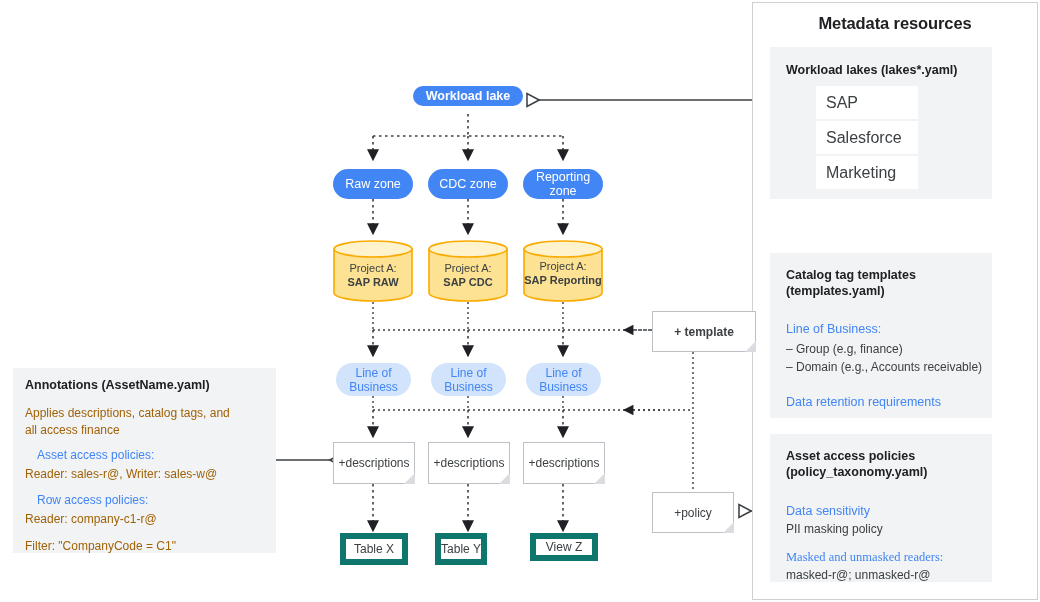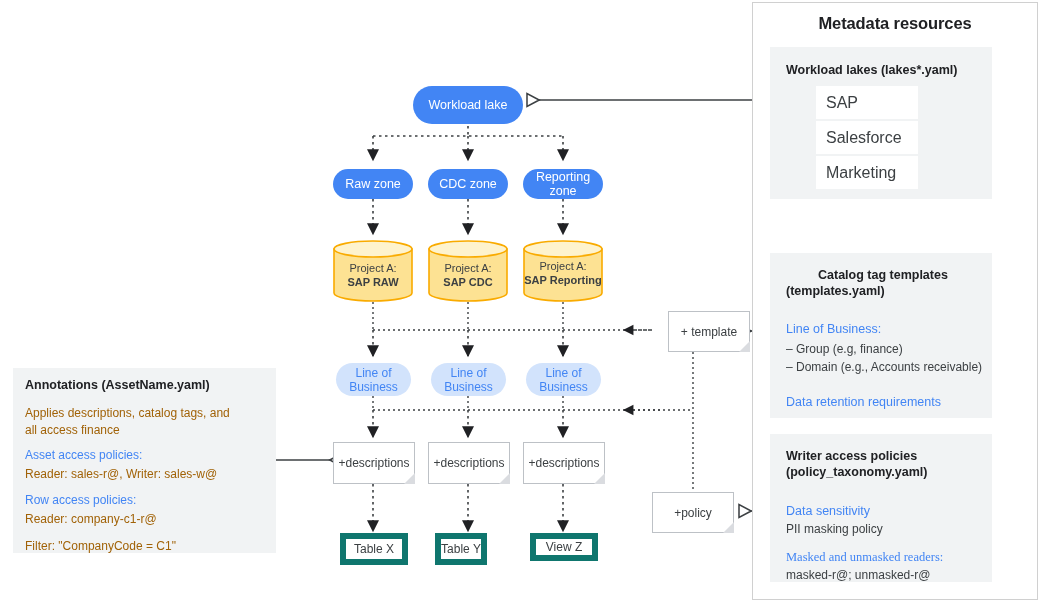--- a/index.html
+++ b/index.html
@@ -41,21 +41,21 @@
 
   
   #annotations-panel{
     left:13px;top:368px;width:263px;height:185px;background:#f1f3f4;
   }
   #annotations-title{
     left:25px;top:378px;width:240px;
     font-size:12.5px;font-weight:bold;color:#202124;
   }
   .ann-text{font-size:12px;color:#a16207;line-height:17px;}
-  .ann-blue{font-size:12px;color:#4285f4;line-height:17px;}
+  .ann-blue{font-size:12px;color:#4285f4;line-height:17px;margin-left:12px;}
 
   
   .pill{
     background:#4285f4;color:#ffffff;border-radius:999px;
     display:flex;align-items:center;justify-content:center;
     text-align:center;font-size:12.5px;line-height:14px;
   }
   .lob{
     background:#d2e3fc;color:#4285f4;border-radius:999px;
     display:flex;align-items:center;justify-content:center;
@@ -148,46 +148,46 @@
 <div class="abs" id="right-panel"></div>
 <div class="abs" id="right-panel-title">Metadata resources</div>
 
 <div class="abs gray-card" id="card-lakes"></div>
 <div class="abs card-title" style="left:786px;top:62px;width:196px;">Workload lakes (lakes*.yaml)</div>
 <div class="abs lake-box" style="left:816px;top:86px;width:102px;">SAP</div>
 <div class="abs lake-box" style="left:816px;top:121px;width:102px;">Salesforce</div>
 <div class="abs lake-box" style="left:816px;top:156px;width:102px;">Marketing</div>
 
 <div class="abs gray-card" id="card-templates"></div>
-<div class="abs card-title" style="left:786px;top:267px;width:198px;margin-left:32px;">Catalog tag templates</div>
+<div class="abs card-title" style="left:786px;top:267px;width:198px;">Catalog tag templates</div>
 <div class="abs card-title" style="left:786px;top:283px;width:198px;">(templates.yaml)</div>
 <div class="abs card-blue" style="left:786px;top:321px;width:198px;">Line of Business:</div>
 <div class="abs card-body" style="left:786px;top:341px;width:198px;">– Group (e.g, finance)</div>
 <div class="abs card-body" style="left:786px;top:359px;width:200px;">– Domain (e.g., Accounts receivable)</div>
 <div class="abs card-blue" style="left:786px;top:394px;width:198px;">Data retention requirements</div>
 
 <div class="abs gray-card" id="card-policies"></div>
-<div class="abs card-title" style="left:786px;top:448px;width:200px;">Writer access policies</div>
+<div class="abs card-title" style="left:786px;top:448px;width:200px;">Asset access policies</div>
 <div class="abs card-title" style="left:786px;top:464px;width:200px;">(policy_taxonomy.yaml)</div>
 <div class="abs card-blue" style="left:786px;top:503px;width:200px;">Data sensitivity</div>
 <div class="abs card-body" style="left:786px;top:521px;width:200px;">PII masking policy</div>
 <div class="abs card-blue" style="left:786px;top:549px;width:204px;font-family:Liberation Serif, serif;">Masked and unmasked readers:</div>
 <div class="abs card-body" style="left:786px;top:567px;width:200px;">masked-r@; unmasked-r@</div>
 
 <div class="abs" id="annotations-panel"></div>
 <div class="abs" id="annotations-title">Annotations (AssetName.yaml)</div>
 <div class="abs ann-text" style="left:25px;top:405px;width:245px;">Applies descriptions, catalog tags, and</div>
 <div class="abs ann-text" style="left:25px;top:422px;width:245px;">all access finance</div>
 <div class="abs ann-blue" style="left:25px;top:447px;width:245px;">Asset access policies:</div>
 <div class="abs ann-text" style="left:25px;top:466px;width:250px;">Reader: sales-r@, Writer: sales-w@</div>
 <div class="abs ann-blue" style="left:25px;top:492px;width:245px;">Row access policies:</div>
 <div class="abs ann-text" style="left:25px;top:511px;width:245px;">Reader: company-c1-r@</div>
 <div class="abs ann-text" style="left:25px;top:538px;width:245px;">Filter: "CompanyCode = C1"</div>
 
-<div class="abs pill" style="left:413px;top:86px;width:110px;height:38px;">Workload lake</div>
+<div class="abs pill" style="left:413px;top:86px;width:110px;height:20px;font-weight:bold;">Workload lake</div>
 
 <div class="abs pill" style="left:333px;top:169px;width:80px;height:30px;">Raw zone</div>
 <div class="abs pill" style="left:428px;top:169px;width:80px;height:30px;">CDC zone</div>
 <div class="abs pill" style="left:523px;top:169px;width:80px;height:30px;">Reporting zone</div>
 
 <div class="abs cyl" style="left:333px;top:240px;width:80px;height:62px;">
   <svg width="80" height="62" viewBox="0 0 80 62">
     <path d="M1,9 L1,53 A39,8 0 0 0 79,53 L79,9 Z" fill="#fde293" stroke="#f9ab00" stroke-width="1.6"></path>
     <ellipse cx="40" cy="9" rx="39" ry="8" fill="#fef3cd" stroke="#f9ab00" stroke-width="1.6"></ellipse>
   </svg>
@@ -220,18 +220,18 @@
 </div>
 
 <div class="abs lob" style="left:336px;top:363px;width:75px;height:33px;">Line of Business</div>
 <div class="abs lob" style="left:431px;top:363px;width:75px;height:33px;">Line of Business</div>
 <div class="abs lob" style="left:526px;top:363px;width:75px;height:33px;">Line of Business</div>
 
 <div class="abs note" style="left:333px;top:442px;width:82px;height:42px;">+descriptions</div>
 <div class="abs note" style="left:428px;top:442px;width:82px;height:42px;">+descriptions</div>
 <div class="abs note" style="left:523px;top:442px;width:82px;height:42px;">+descriptions</div>
 
-<div class="abs note" style="left:668px;top:311px;width:82px;height:41px;">+ template</div>
+<div class="abs note" style="left:652px;top:311px;width:104px;height:41px;font-weight:bold;">+ template</div>
 <div class="abs note" style="left:652px;top:492px;width:82px;height:41px;">+policy</div>
 
 <div class="abs tablebox" style="left:340px;top:533px;width:68px;height:32px;">Table X</div>
 <div class="abs tablebox" style="left:435px;top:533px;width:52px;height:32px;">Table Y</div>
 <div class="abs tablebox" style="left:530px;top:533px;width:68px;height:28px;">View Z</div>
 
 </body></html>

